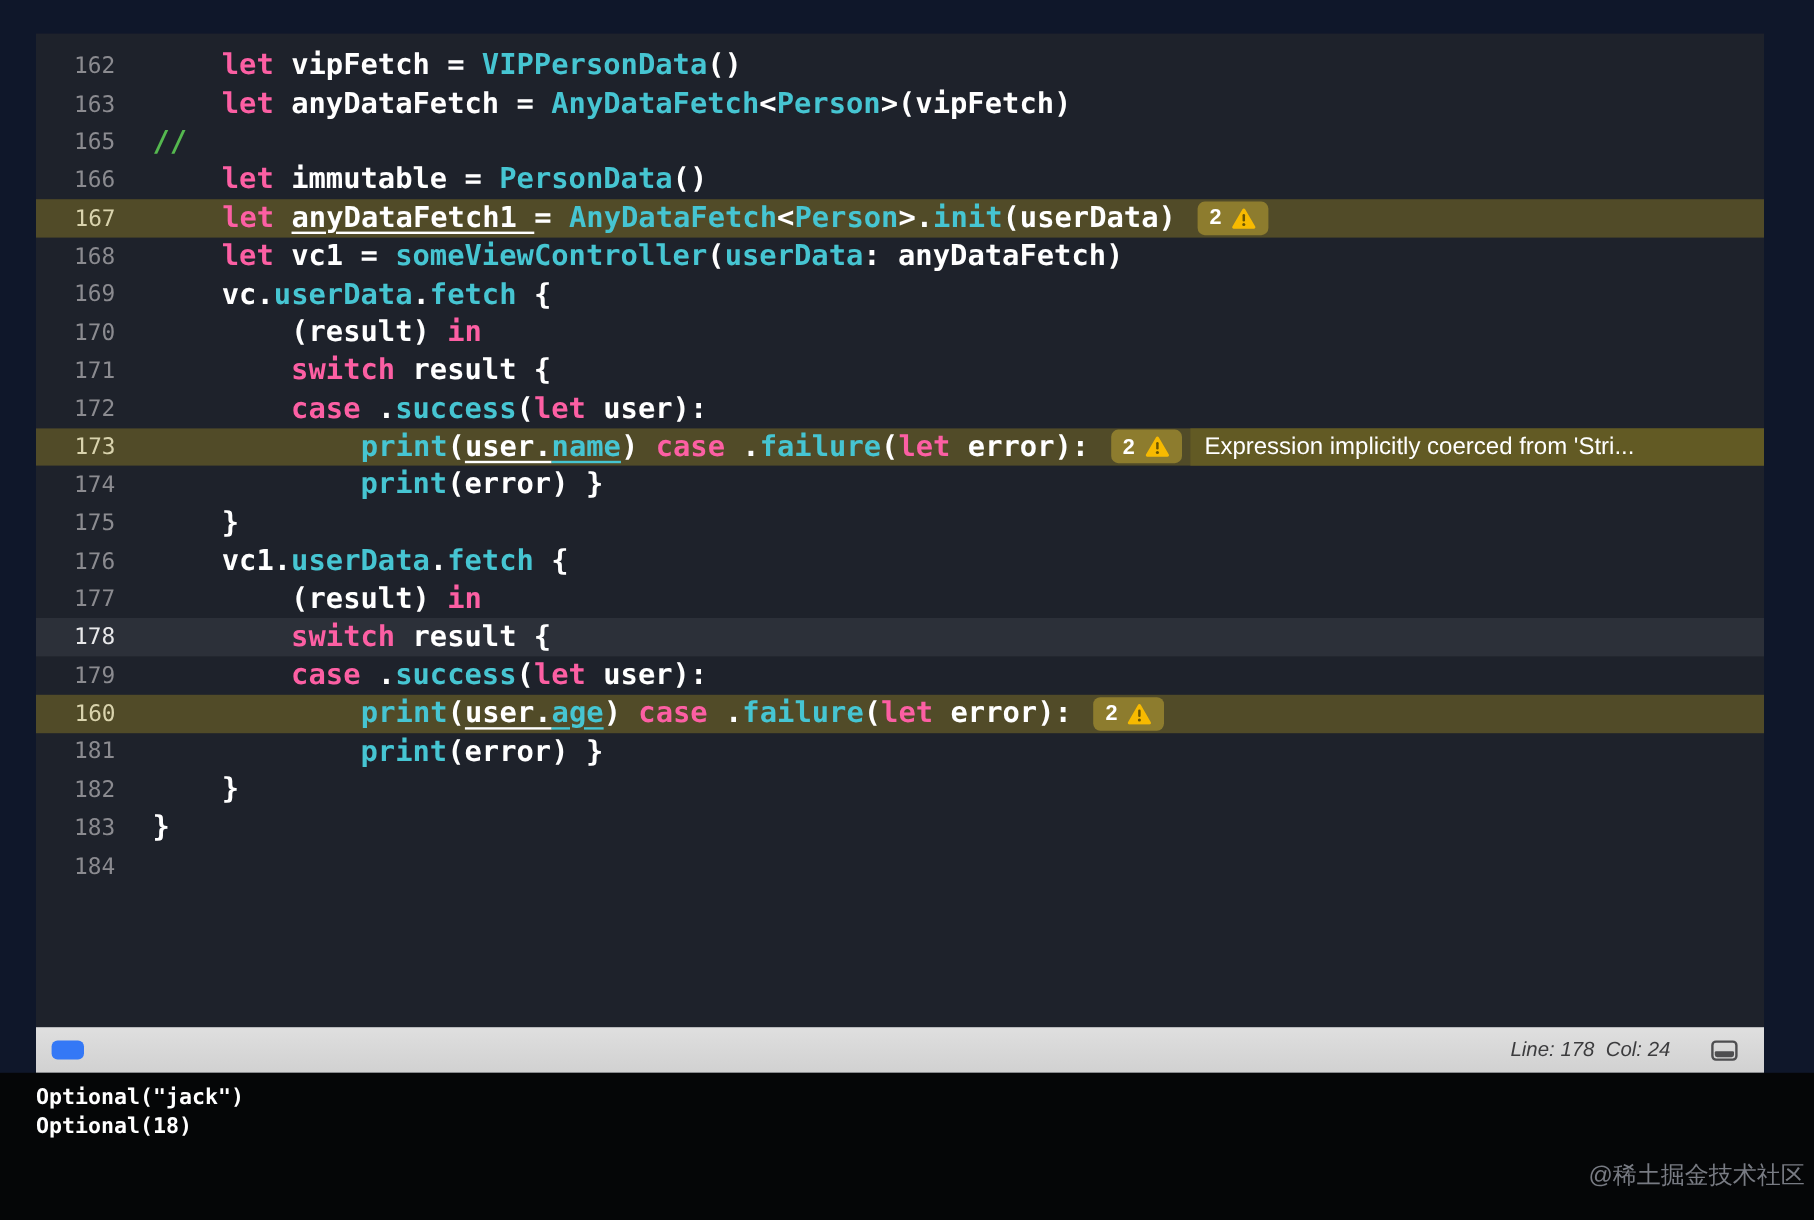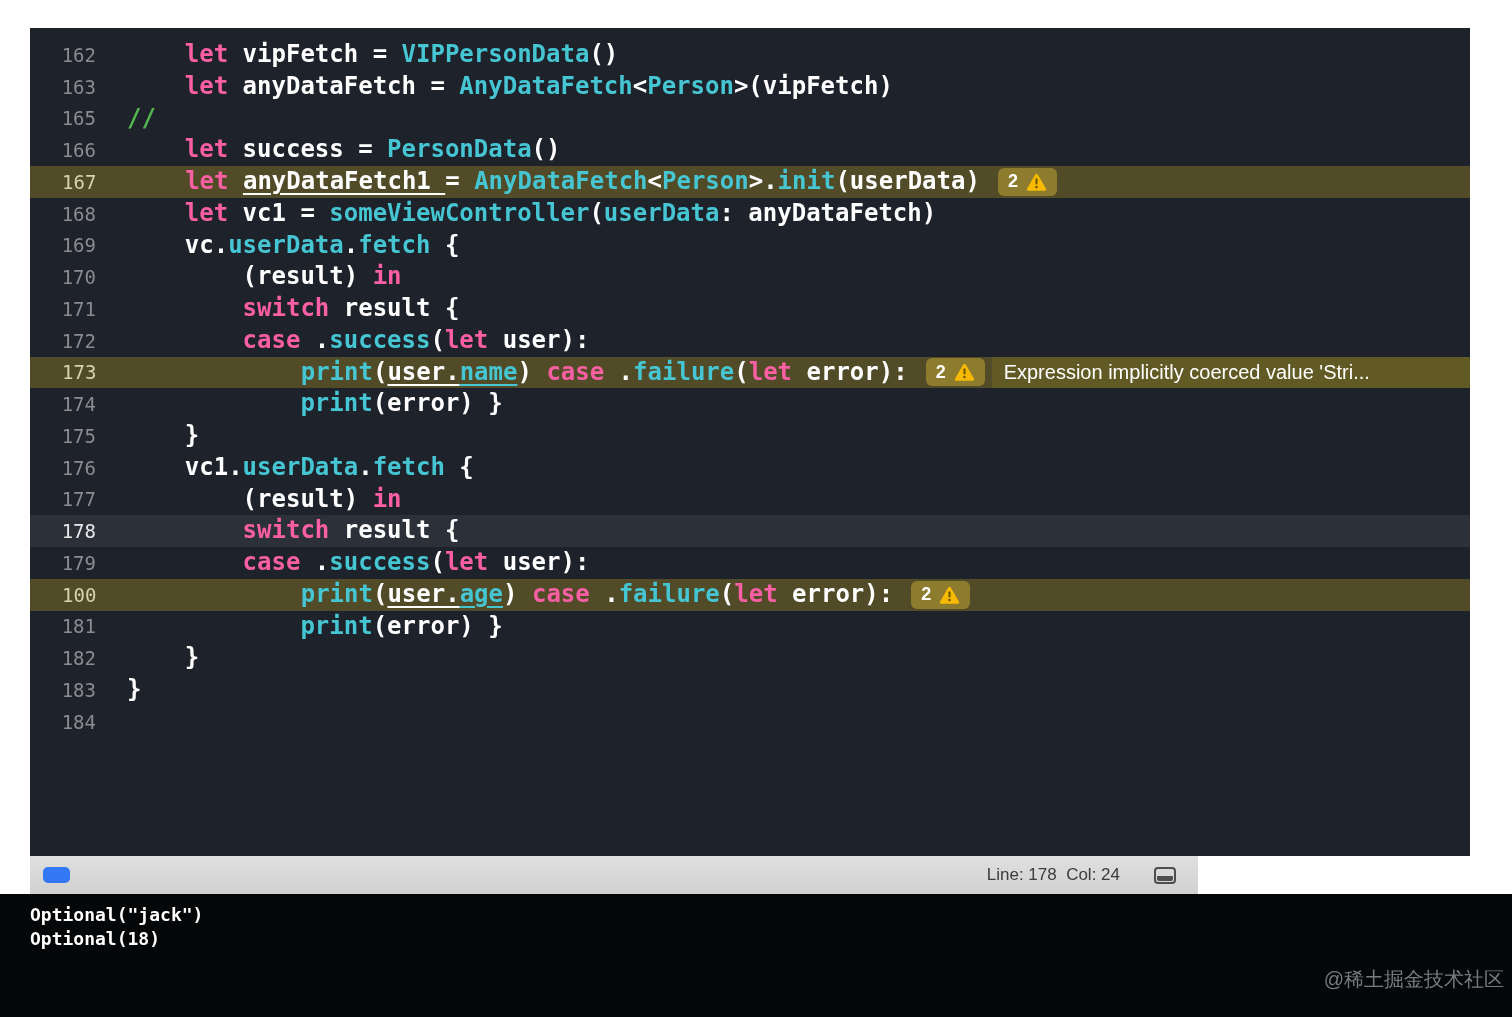--- a/index.html
+++ b/index.html
@@ -1,18 +1,18 @@
 <!DOCTYPE html>
 <html style="--editor-bg: #1e222b; --code-text: #ffffff; --keyword: #fc5fa3; --type: #46c5d2; --comment: #55b84f; --warning-row: #514b28; --warning-badge: #8d7c2e; --warning-msg-bg: #625a24; --warning-triangle: #f7ba00; --current-line: #2c3039; --status-blue: #3478f6;"><head>
 <meta charset="utf-8">
 <style>
   * { box-sizing: border-box; margin: 0; padding: 0; }
   html,body { width: 1512px; height: 1017px; }
   body { background: #07080a; font-family: "Liberation Sans", sans-serif; }
-  .screen { position: relative; width: 1512px; height: 1017px; background: #ffffff; overflow: hidden; }
+  .screen { position: relative; width: 1512px; height: 1017px; background: #0f172a; overflow: hidden; }
 
   
   .editor {
     position: absolute; left: 30px; top: 28px; width: 1440px; height: 828px;
     background: var(--editor-bg, #1e222b); padding-top: 11px; overflow: hidden;
   }
   .code-row { display: flex; align-items: center; height: 31.75px; width: 100%; }
   .code-row.warn { background: var(--warning-row, #514b28); }
   .code-row.cur  { background: var(--current-line, #2c3039); }
   .gutter {
@@ -41,23 +41,23 @@
   }
   .warn-tri .tri { fill: var(--warning-triangle, #f7ba00); }
   .warn-msg {
     flex: 1 1 auto; height: 31.75px; display: flex; align-items: center;
     background: var(--warning-msg-bg, #625a24); color: #ffffff;
     font-size: 20px; padding: 0 10px 0 12px; white-space: nowrap; overflow: hidden;
   }
 
   
   .statusbar {
-    position: absolute; left: 30px; top: 856px; width: 1168px; height: 38px;
+    position: absolute; left: 30px; top: 856px; width: 1440px; height: 38px;
     background: linear-gradient(#dfdfdf, #d1d1d1);
-    display: flex; align-items: center;
+    display: flex; align-items: center; font-style: italic;
   }
   .blue-pill {
     width: 27px; height: 16px; border-radius: 5px;
     background: var(--status-blue, #3478f6); margin-left: 13px;
   }
   .status-right { margin-left: auto; display: flex; align-items: center; padding-right: 22px; }
   .cursor-pos { font-size: 17px; color: #3c3c3e; white-space: pre; }
   .console-toggle { margin-left: 34px; position: relative; width: 22px; height: 17px;
     border: 2px solid #4e4e50; border-radius: 4px; }
   .console-toggle::after {
@@ -90,21 +90,21 @@
         <div class="code-row">
           <span class="gutter">163</span>
           <pre class="code">    <span class="k">let</span><span> anyDataFetch = </span><span class="t">AnyDataFetch</span><span>&lt;</span><span class="t">Person</span><span>&gt;(vipFetch)</span></pre>
         </div>
         <div class="code-row">
           <span class="gutter">165</span>
           <pre class="code"><span class="c">//</span></pre>
         </div>
         <div class="code-row">
           <span class="gutter">166</span>
-          <pre class="code">    <span class="k">let</span><span> success = </span><span class="t">PersonData</span><span>()</span></pre>
+          <pre class="code">    <span class="k">let</span><span> immutable = </span><span class="t">PersonData</span><span>()</span></pre>
         </div>
         <div class="code-row warn">
           <span class="gutter">167</span>
           <pre class="code">    <span class="k">let</span><span> </span><span class="u">anyDataFetch1 </span><span>= </span><span class="t">AnyDataFetch</span><span>&lt;</span><span class="t">Person</span><span>&gt;.</span><span class="t">init</span><span>(userData)</span></pre>
           <span class="warn-badge">
             <span>2</span>
             <svg class="warn-tri" width="21" height="18" viewBox="0 0 24 21">
               <path class="tri" d="M10.7 1.6 L0.9 18.4 a1.5 1.5 0 0 0 1.3 2.2 h19.6 a1.5 1.5 0 0 0 1.3 -2.2 L13.3 1.6 a1.5 1.5 0 0 0 -2.6 0 Z"></path>
               <rect x="10.8" y="6.2" width="2.4" height="7.2" rx="1.2" fill="#6b5500"></rect>
               <circle cx="12" cy="16.4" r="1.5" fill="#6b5500"></circle>
@@ -135,21 +135,21 @@
           <span class="gutter">173</span>
           <pre class="code">            <span class="t">print</span><span>(</span><span class="u">user.</span><span class="t u">name</span><span>) </span><span class="k">case</span><span> .</span><span class="t">failure</span><span>(</span><span class="k">let</span><span> error):</span></pre>
           <span class="warn-badge">
             <span>2</span>
             <svg class="warn-tri" width="21" height="18" viewBox="0 0 24 21">
               <path class="tri" d="M10.7 1.6 L0.9 18.4 a1.5 1.5 0 0 0 1.3 2.2 h19.6 a1.5 1.5 0 0 0 1.3 -2.2 L13.3 1.6 a1.5 1.5 0 0 0 -2.6 0 Z"></path>
               <rect x="10.8" y="6.2" width="2.4" height="7.2" rx="1.2" fill="#6b5500"></rect>
               <circle cx="12" cy="16.4" r="1.5" fill="#6b5500"></circle>
             </svg>
           </span>
-          <span class="warn-msg">Expression implicitly coerced value 'Stri...</span>
+          <span class="warn-msg">Expression implicitly coerced from 'Stri...</span>
         </div>
         <div class="code-row">
           <span class="gutter">174</span>
           <pre class="code">            <span class="t">print</span><span>(error) }</span></pre>
         </div>
         <div class="code-row">
           <span class="gutter">175</span>
           <pre class="code">    <span>}</span></pre>
         </div>
         <div class="code-row">
@@ -162,21 +162,21 @@
         </div>
         <div class="code-row cur">
           <span class="gutter">178</span>
           <pre class="code">        <span class="k">switch</span><span> result {</span></pre>
         </div>
         <div class="code-row">
           <span class="gutter">179</span>
           <pre class="code">        <span class="k">case</span><span> .</span><span class="t">success</span><span>(</span><span class="k">let</span><span> user):</span></pre>
         </div>
         <div class="code-row warn">
-          <span class="gutter">100</span>
+          <span class="gutter">160</span>
           <pre class="code">            <span class="t">print</span><span>(</span><span class="u">user.</span><span class="t u">age</span><span>) </span><span class="k">case</span><span> .</span><span class="t">failure</span><span>(</span><span class="k">let</span><span> error):</span></pre>
           <span class="warn-badge">
             <span>2</span>
             <svg class="warn-tri" width="21" height="18" viewBox="0 0 24 21">
               <path class="tri" d="M10.7 1.6 L0.9 18.4 a1.5 1.5 0 0 0 1.3 2.2 h19.6 a1.5 1.5 0 0 0 1.3 -2.2 L13.3 1.6 a1.5 1.5 0 0 0 -2.6 0 Z"></path>
               <rect x="10.8" y="6.2" width="2.4" height="7.2" rx="1.2" fill="#6b5500"></rect>
               <circle cx="12" cy="16.4" r="1.5" fill="#6b5500"></circle>
             </svg>
           </span>
         </div>

